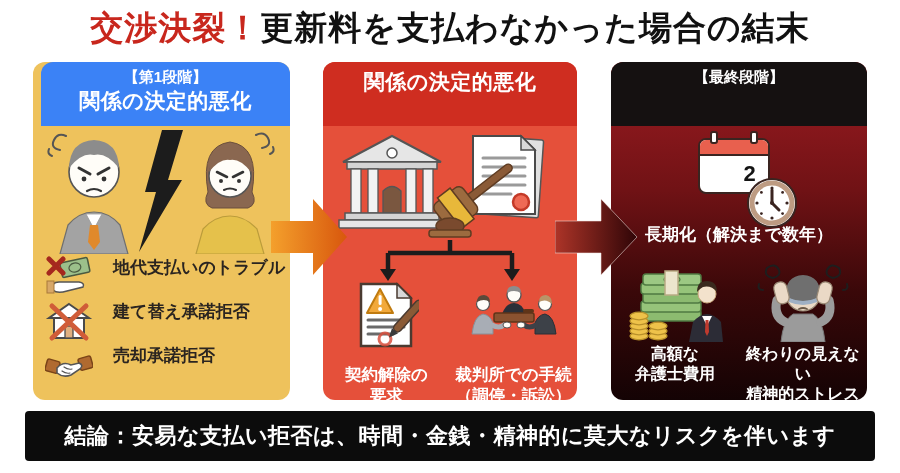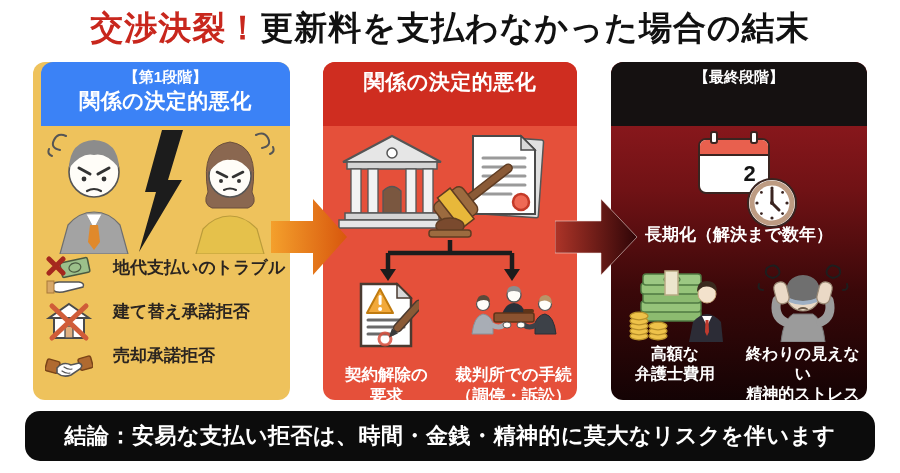--- a/index.html
+++ b/index.html
@@ -60,21 +60,21 @@
   .impact-label{font-size:16px;font-weight:800;color:#fff;text-align:center;
                 white-space:pre-line;line-height:1.25;}
 
   
   .flow-arrow{position:absolute;top:197px;}
   .arrow1{left:271px;}
   .arrow2{left:555px;}
 
   
   .conclusion{position:absolute;left:25px;top:411px;width:850px;height:50px;background:#0c0c0c;
-              border-radius:15px;display:flex;align-items:center;justify-content:center;}
+              border-radius:4px;display:flex;align-items:center;justify-content:center;}
   .conclusion-text{color:#fff;font-size:22px;font-weight:800;letter-spacing:.5px;white-space:nowrap;}
 </style>
 </head>
 <body>
 
 <div class="canvas">
 
   <div class="title">
     <span class="title-red">交渉決裂！</span><span>更新料を支払わなかった場合の結末</span>
   </div>

